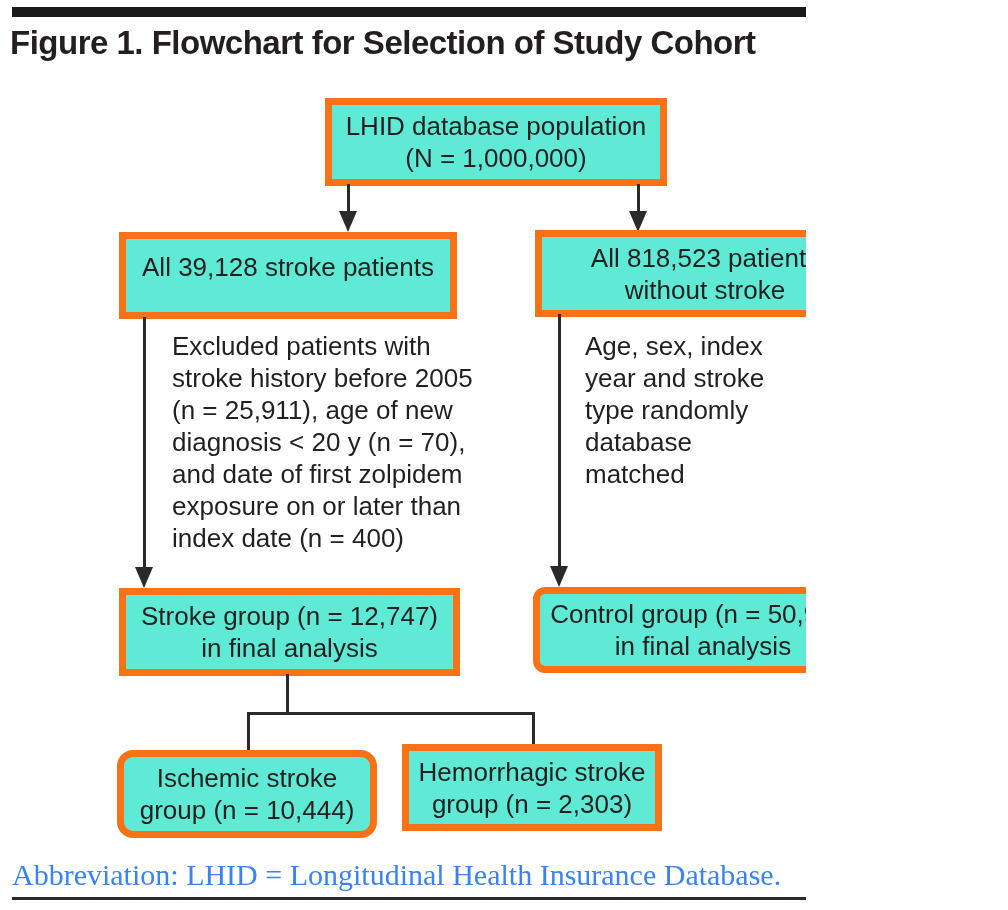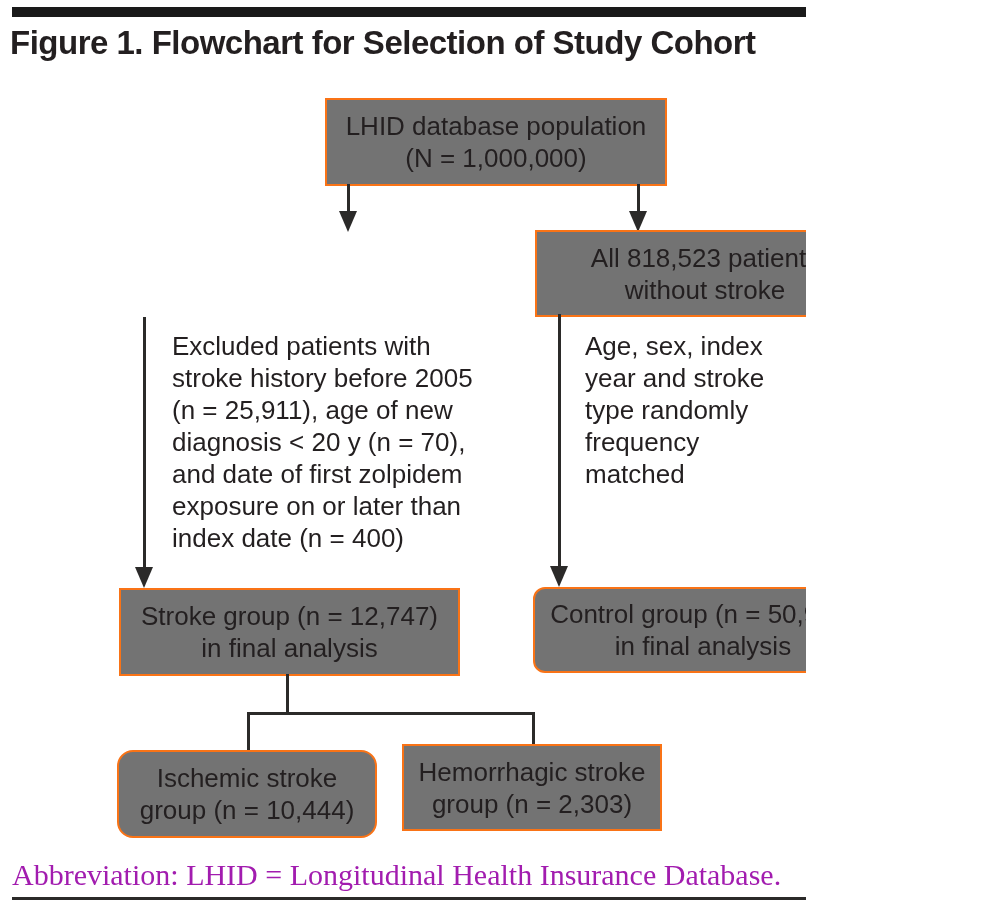--- a/index.html
+++ b/index.html
@@ -12,21 +12,21 @@
     position: absolute; left: 12px; top: 7px; width: 984px; height: 10px;
     background: #1a1a1a;
   }
   .figure-title {
     position: absolute; left: 10px; top: 24px; margin: 0;
     font-size: 33px; font-weight: 700; letter-spacing: -0.5px; color: #231f20;
     white-space: pre;
   }
   .fc-box {
     position: absolute; box-sizing: border-box;
-    border: 2px solid #f97316; background: #737373;
+    border: 7px solid #f97316; background: #5eead4;
     display: flex; align-items: center; justify-content: center;
     text-align: center; font-size: 26px; line-height: 32px;
     white-space: pre; color: #231f20;
   }
   .fc-box.top-text { align-items: flex-start; padding-top: 12px; }
   .b1 { left: 325px; top: 98px;  width: 342px; height: 88px; }
   .b2 { left: 119px; top: 232px; width: 338px; height: 87px; }
   .b3 { left: 535px; top: 230px; width: 340px; height: 87px; }
   .b4 { left: 119px; top: 588px; width: 341px; height: 88px; }
   .b5 { left: 533px; top: 587px; width: 340px; height: 86px; border-radius: 12px; }
@@ -52,21 +52,21 @@
   .c3 { left: 247px; top: 712px; height: 40px; }
   .c4 { left: 532px; top: 712px; height: 40px; }
   .annotation {
     position: absolute; font-size: 26px; line-height: 32px;
     white-space: pre; color: #231f20; text-align: left;
   }
   .an-exclusion { left: 172px; top: 330px; }
   .an-matching  { left: 585px; top: 330px; }
   .footnote {
     position: absolute; left: 12px; top: 858px; margin: 0;
-    font-family: "Liberation Serif", serif; font-size: 30px; color: #a21caf;
+    font-family: "Liberation Serif", serif; font-size: 30px; color: #3b82f6;
     white-space: pre;
   }
   .bottom-rule {
     position: absolute; left: 12px; top: 897px; width: 984px; height: 3px;
     background: #2b2a29;
   }
 </style>
 </head>
 <body>
 
@@ -77,39 +77,40 @@
   <h1 class="figure-title">Figure 1. Flowchart for Selection of Study Cohort</h1>
 
   <div class="fc-box b1">LHID database population
 (N = 1,000,000)</div>
 
   <div class="vline s1"></div>
   <div class="arrowhead h1"></div>
   <div class="vline s2"></div>
   <div class="arrowhead h2"></div>
 
+  <div class="fc-box b2 top-text">All 39,128 stroke patients</div>
   <div class="fc-box b3">All 818,523 patients
 without stroke</div>
 
   <div class="vline s3"></div>
   <div class="arrowhead h3"></div>
   <div class="vline s4"></div>
   <div class="arrowhead h4"></div>
 
   <div class="annotation an-exclusion">Excluded patients with
 stroke history before 2005
 (n = 25,911), age of new
 diagnosis &lt; 20 y (n = 70),
 and date of first zolpidem
 exposure on or later than
 index date (n = 400)</div>
   <div class="annotation an-matching">Age, sex, index
 year and stroke
 type randomly
-frequency
+database
 matched</div>
 
   <div class="fc-box b4">Stroke group (n = 12,747)
 in final analysis</div>
   <div class="fc-box b5">Control group (n = 50,988)
 in final analysis</div>
 
   <div class="vline c1"></div>
   <div class="hline c2"></div>
   <div class="vline c3"></div>

